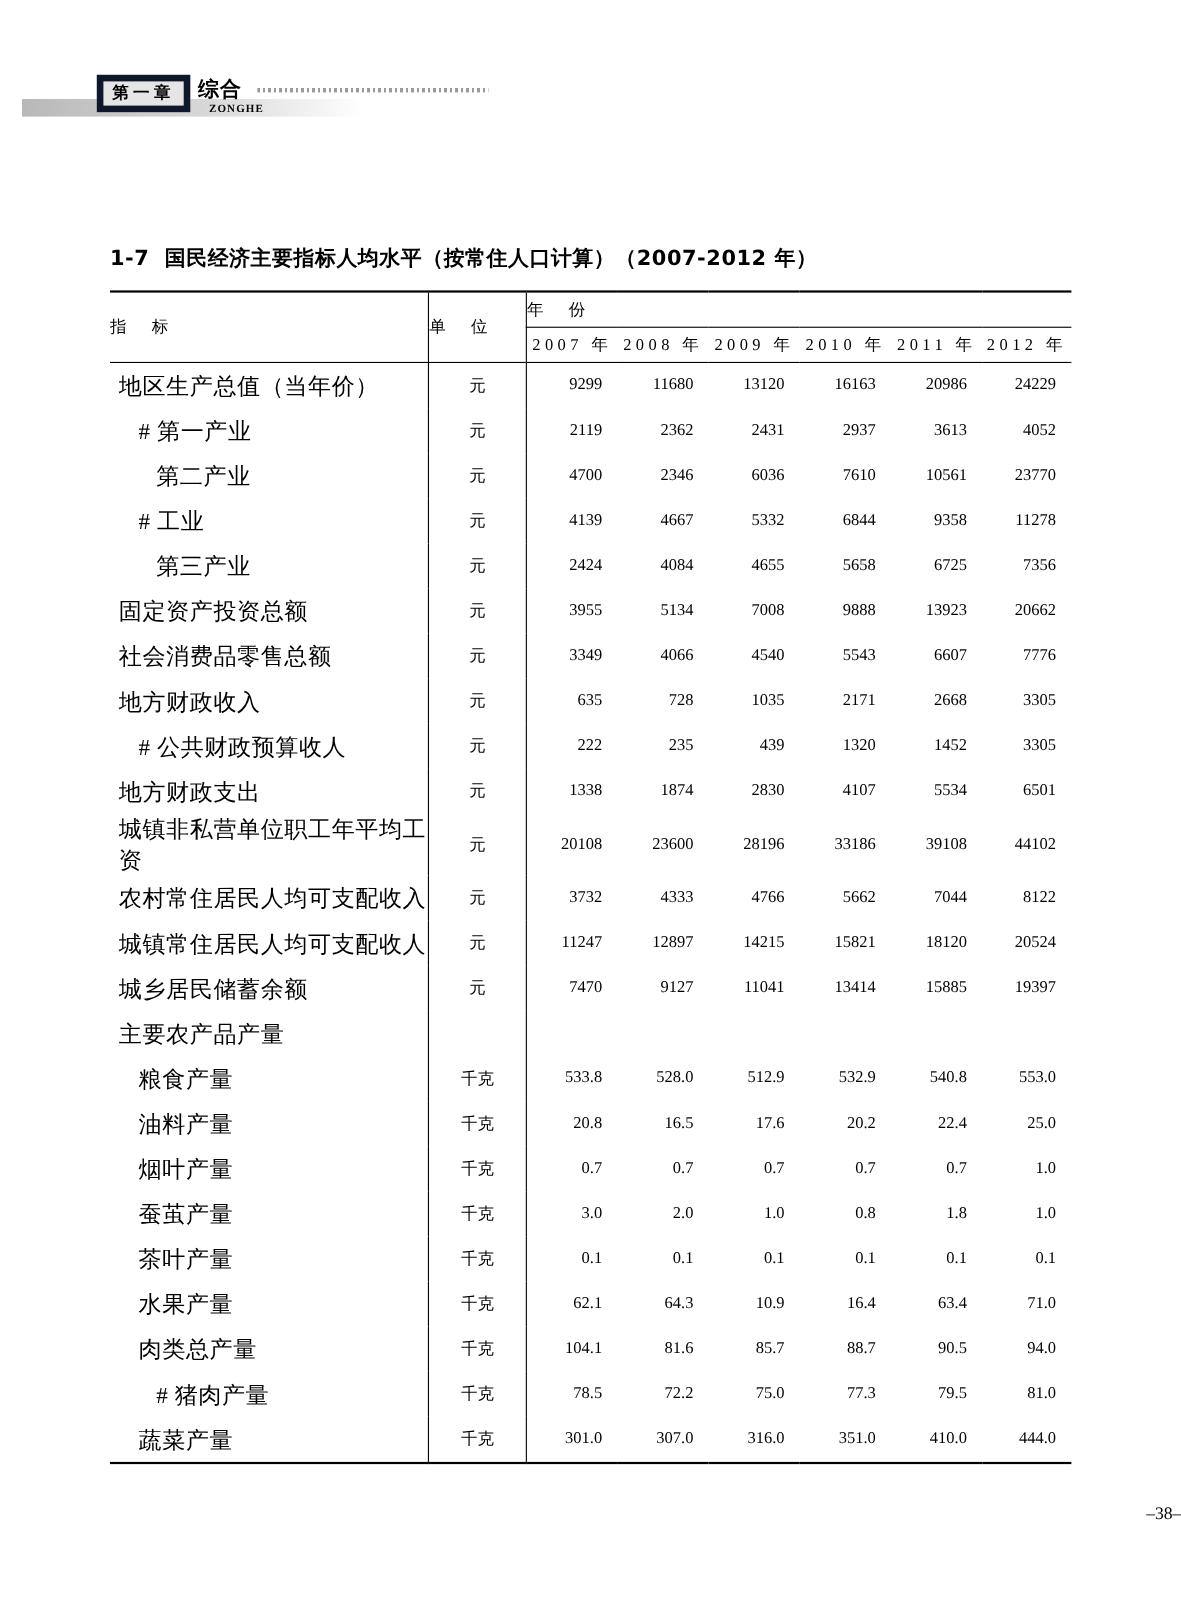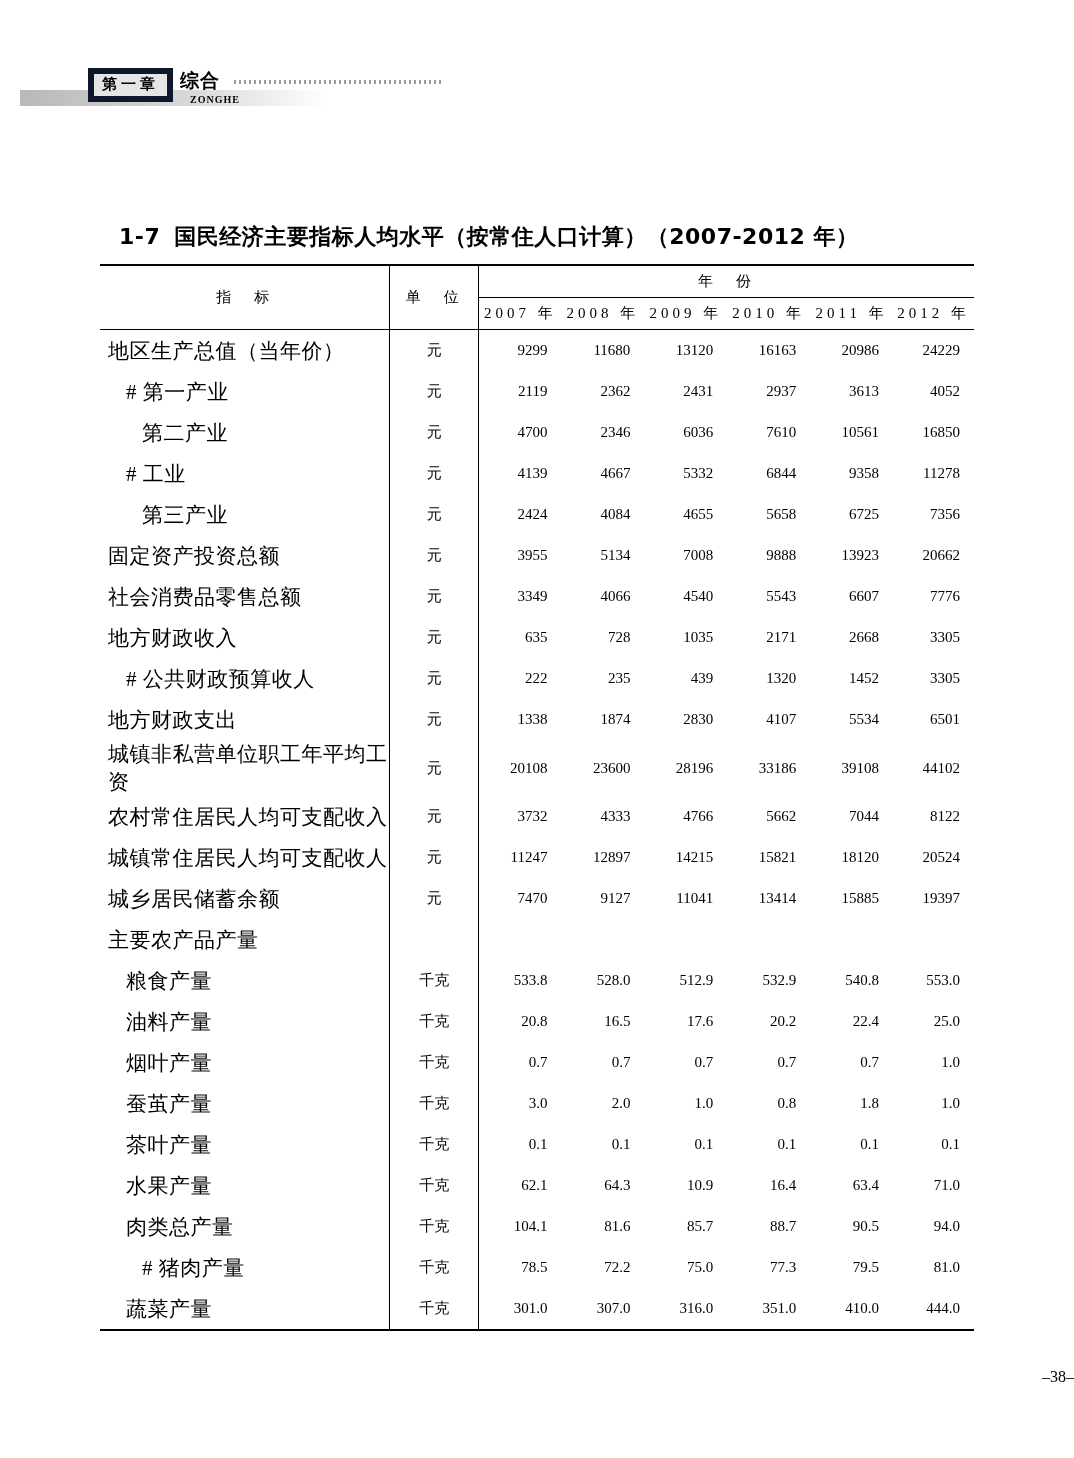--- a/index.html
+++ b/index.html
@@ -72,25 +72,24 @@
     letter-spacing: 1px;
     margin-left: 10px;
   }
 
   
   .table-title {
     position: absolute;
     left: 100px;
     top: 222px;
     font-family: "DejaVu Sans", "Liberation Sans", sans-serif;
-    font-size: 22px;
+    font-size: 19px;
     font-weight: bold;
     letter-spacing: 0.5px;
     white-space: nowrap;
-    margin-left: 19px;
   }
   .table-title .num {
     margin-right: 14px;
   }
 
   
   .table-wrap {
     position: absolute;
     left: 100px;
     top: 264px;
@@ -113,21 +112,20 @@
   .rule-mid td {
     height: 0;
     border-top: 1px solid #000;
   }
   .rule-bottom td {
     height: 0;
     border-top: 2.5px solid #000;
   }
 
   .hdr-row td {
-    text-align: center;
     font-size: 15px;
     letter-spacing: 4px;
   }
   .hdr-indicator {
     height: 62px;
     border-right: 1px solid #000;
     width: 290px;
   }
   .hdr-unit {
     height: 62px;
@@ -250,21 +248,21 @@
           <td class="c-val">4052</td>
         </tr>
         <tr class="body-row">
           <td class="c-ind ind-2">第二产业</td>
           <td class="c-unit">元</td>
           <td class="c-val">4700</td>
           <td class="c-val">2346</td>
           <td class="c-val">6036</td>
           <td class="c-val">7610</td>
           <td class="c-val">10561</td>
-          <td class="c-val">16850</td>
+          <td class="c-val">23770</td>
         </tr>
         <tr class="body-row">
           <td class="c-ind ind-1"># 工业</td>
           <td class="c-unit">元</td>
           <td class="c-val">4139</td>
           <td class="c-val">4667</td>
           <td class="c-val">5332</td>
           <td class="c-val">6844</td>
           <td class="c-val">9358</td>
           <td class="c-val">11278</td>

